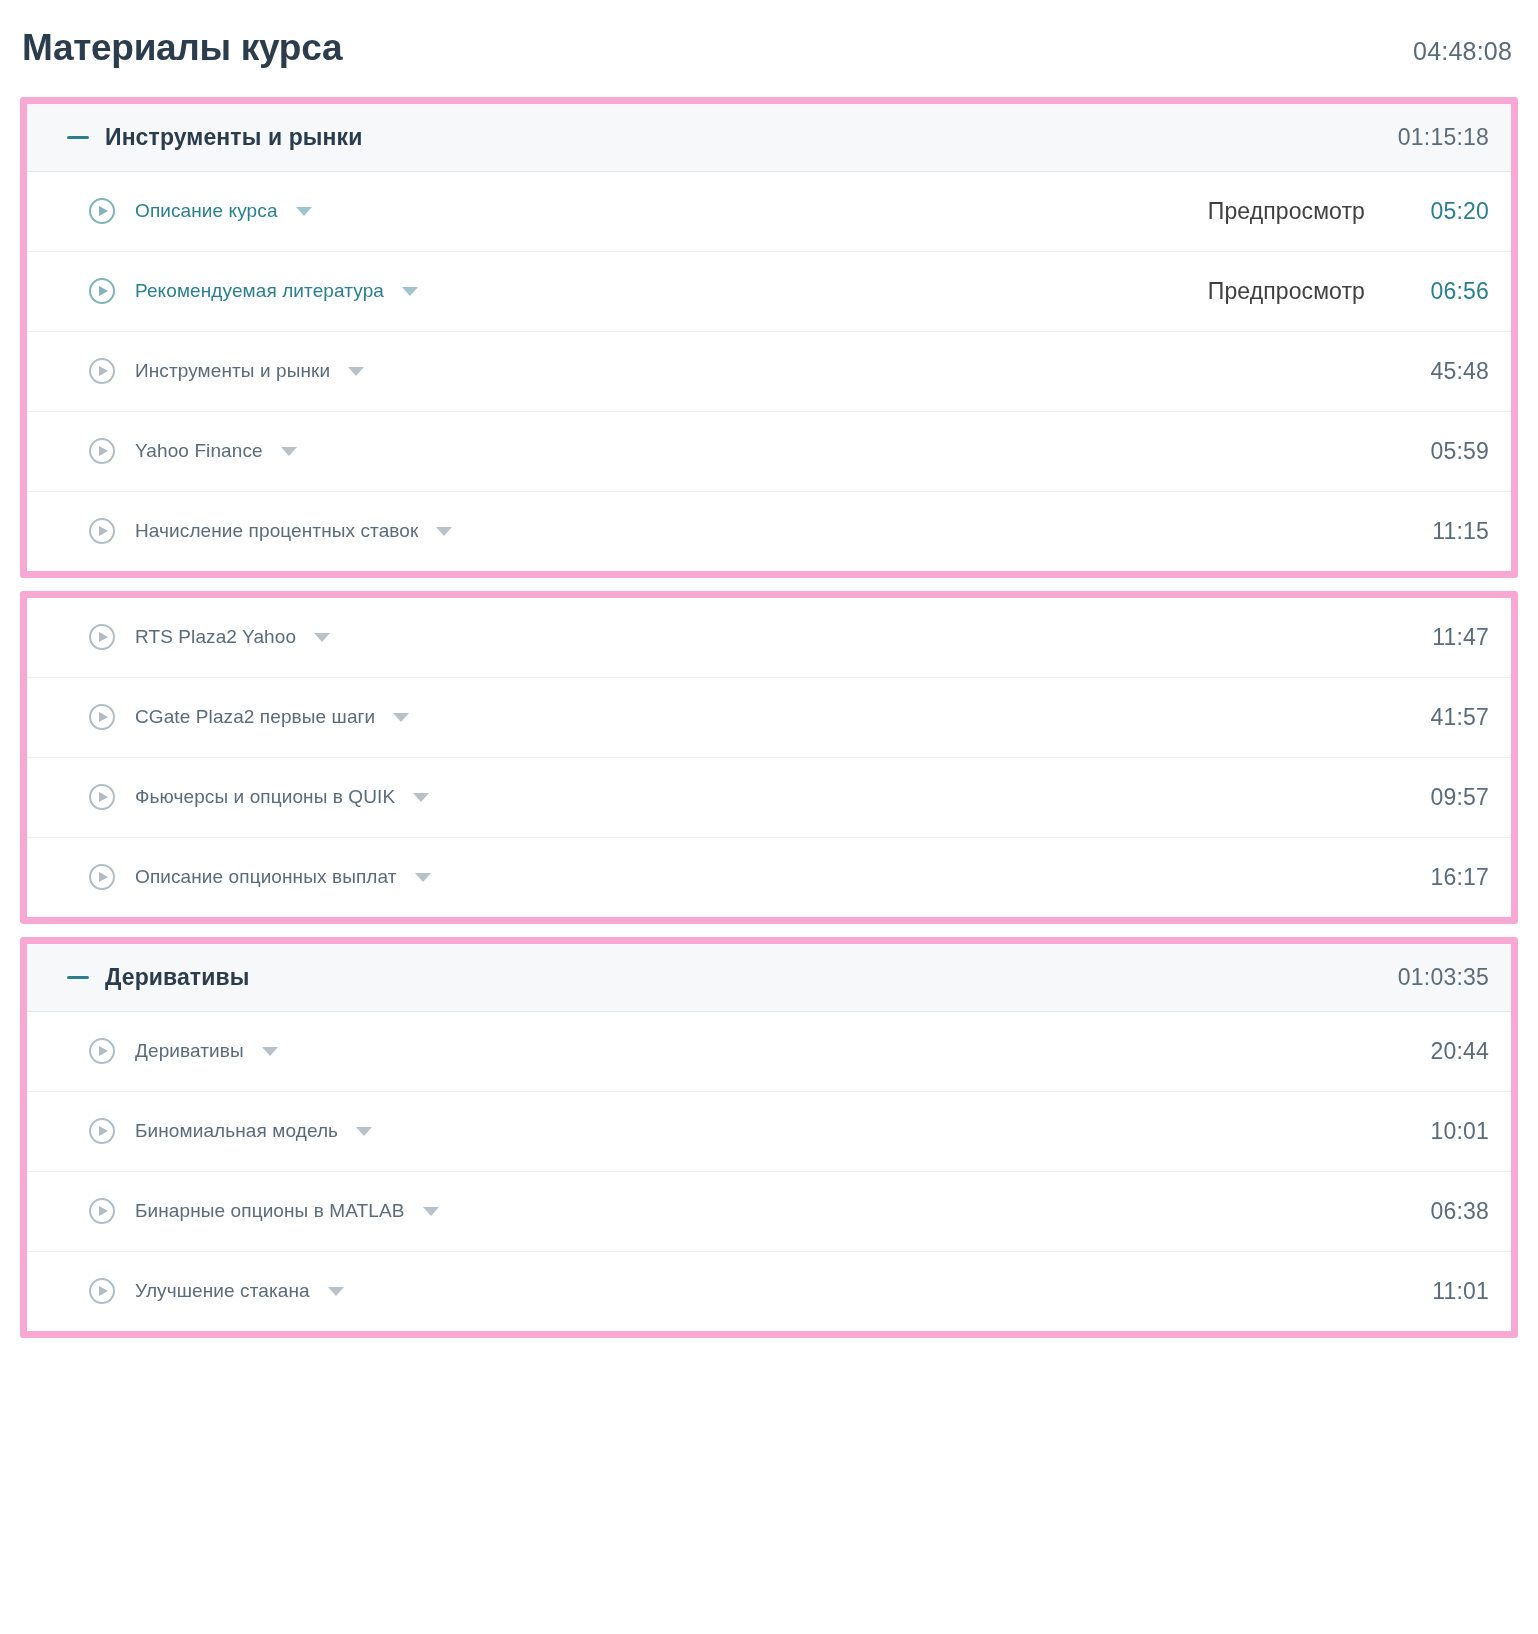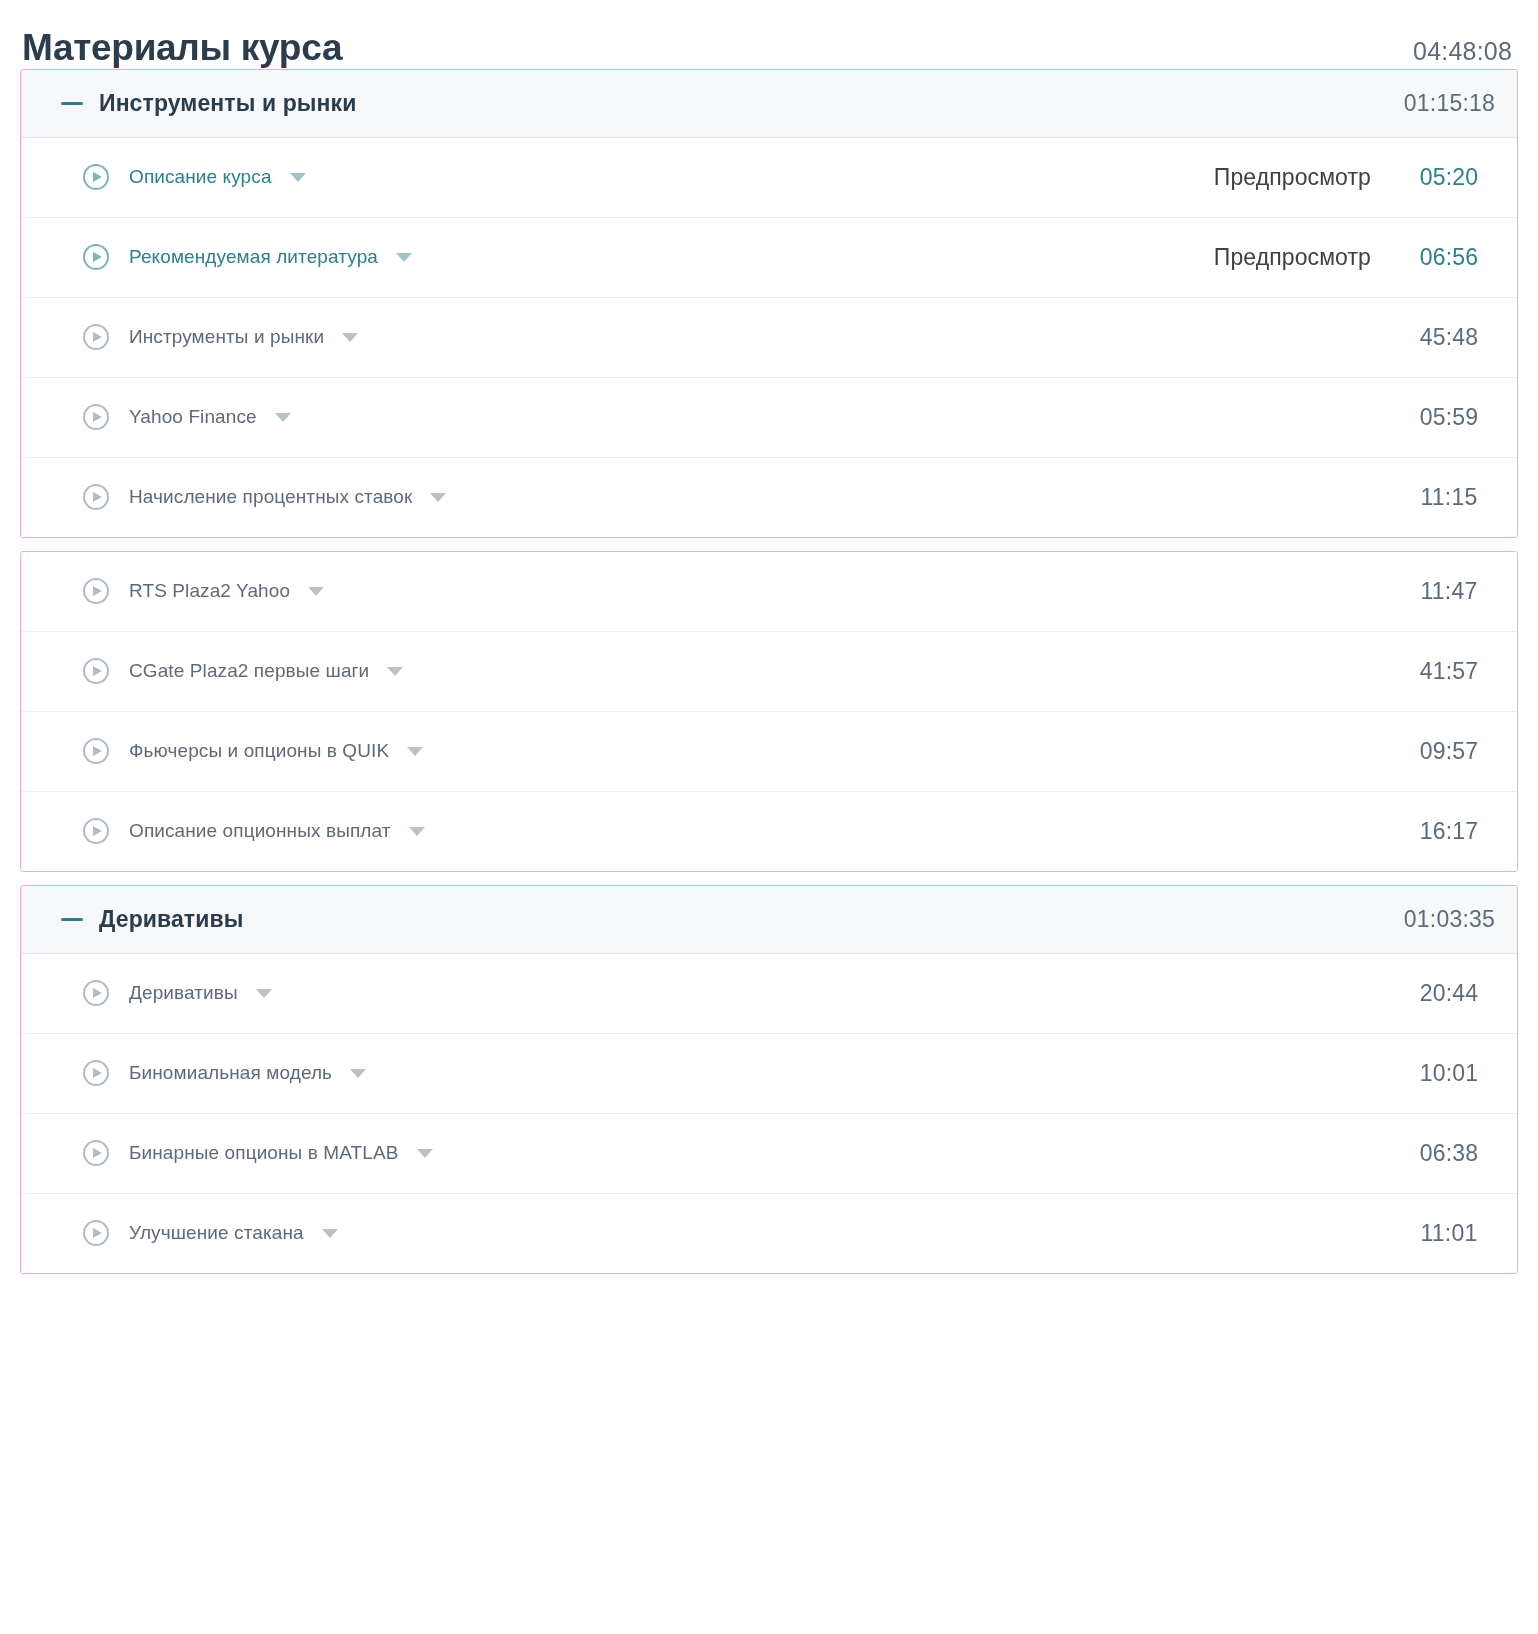--- a/index.html
+++ b/index.html
@@ -18,38 +18,39 @@
     width: 1538px;
     padding: 24px 20px 0 20px;
   }
 
   
   .page-header {
     display: flex;
     align-items: baseline;
     justify-content: space-between;
     padding: 4px 6px 0 2px;
+    margin-bottom: 28px;
   }
   .page-title {
     font-size: 37px;
     font-weight: bold;
     letter-spacing: -0.3px;
     color: #2b3c4d;
     line-height: 1.1;
   }
   .total-duration {
     font-size: 25px;
     color: #5c6b7a;
     font-weight: normal;
     letter-spacing: 0.2px;
   }
 
   
   .section {
-    border: 1px solid #f9a8d4;
+    border: 7px solid #f9a8d4;
     border-radius: 3px;
     background: #ffffff;
     margin-bottom: 13px;
     overflow: hidden;
   }
   .section-header {
     display: flex;
     align-items: center;
     background: #f7f8f9;
     padding: 20px 22px 20px 40px;
@@ -152,21 +153,21 @@
     color: #404040;
     margin-right: 32px;
     white-space: nowrap;
     letter-spacing: 0.1px;
   }
   .lesson-duration {
     font-size: 23px;
     color: #5c6b7a;
     white-space: nowrap;
     min-width: 92px;
-    text-align: center;
+    text-align: right;
     letter-spacing: 0.2px;
   }
   .lesson-row.preview .lesson-duration {
     color: #2b7f8e;
   }
 </style>
 </head>
 <body>
 
 <div class="page">

